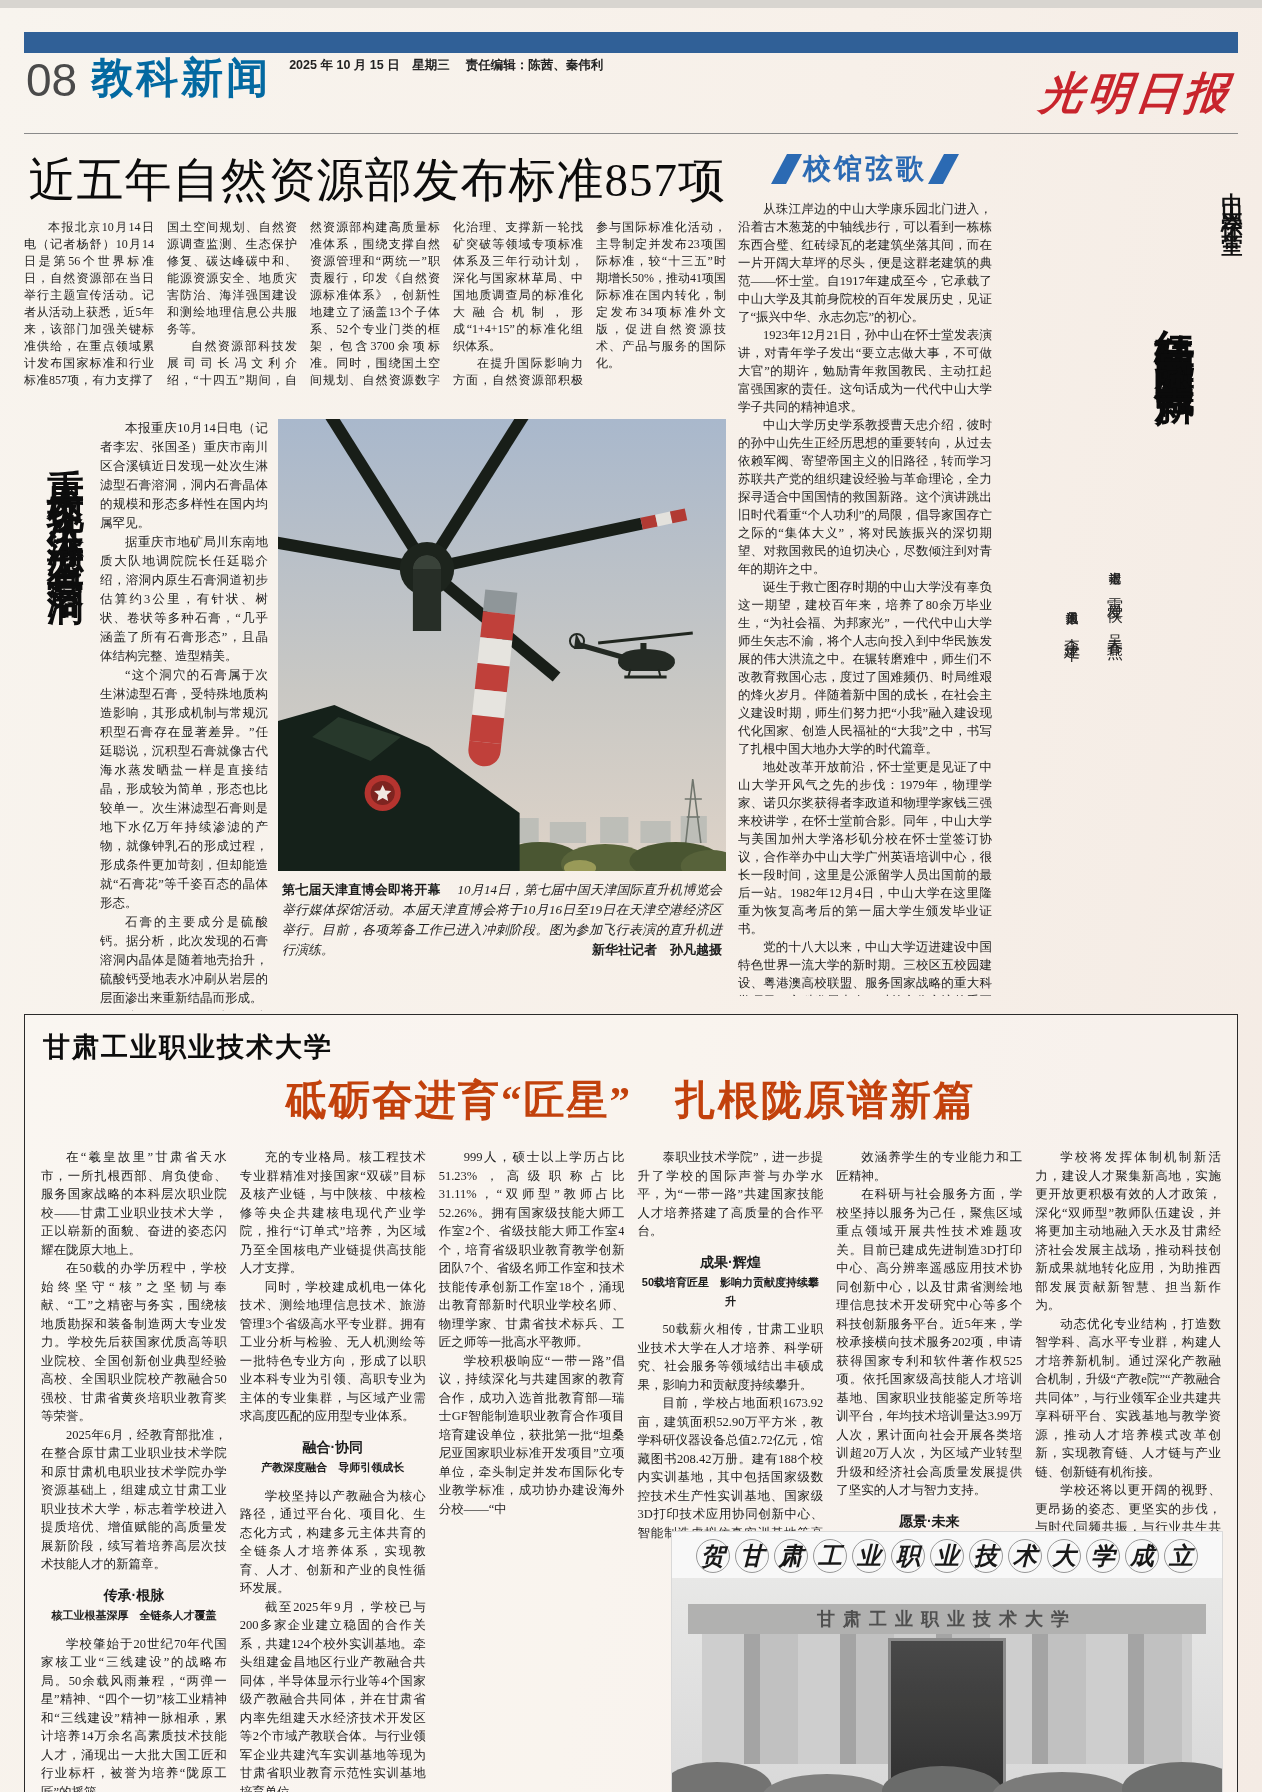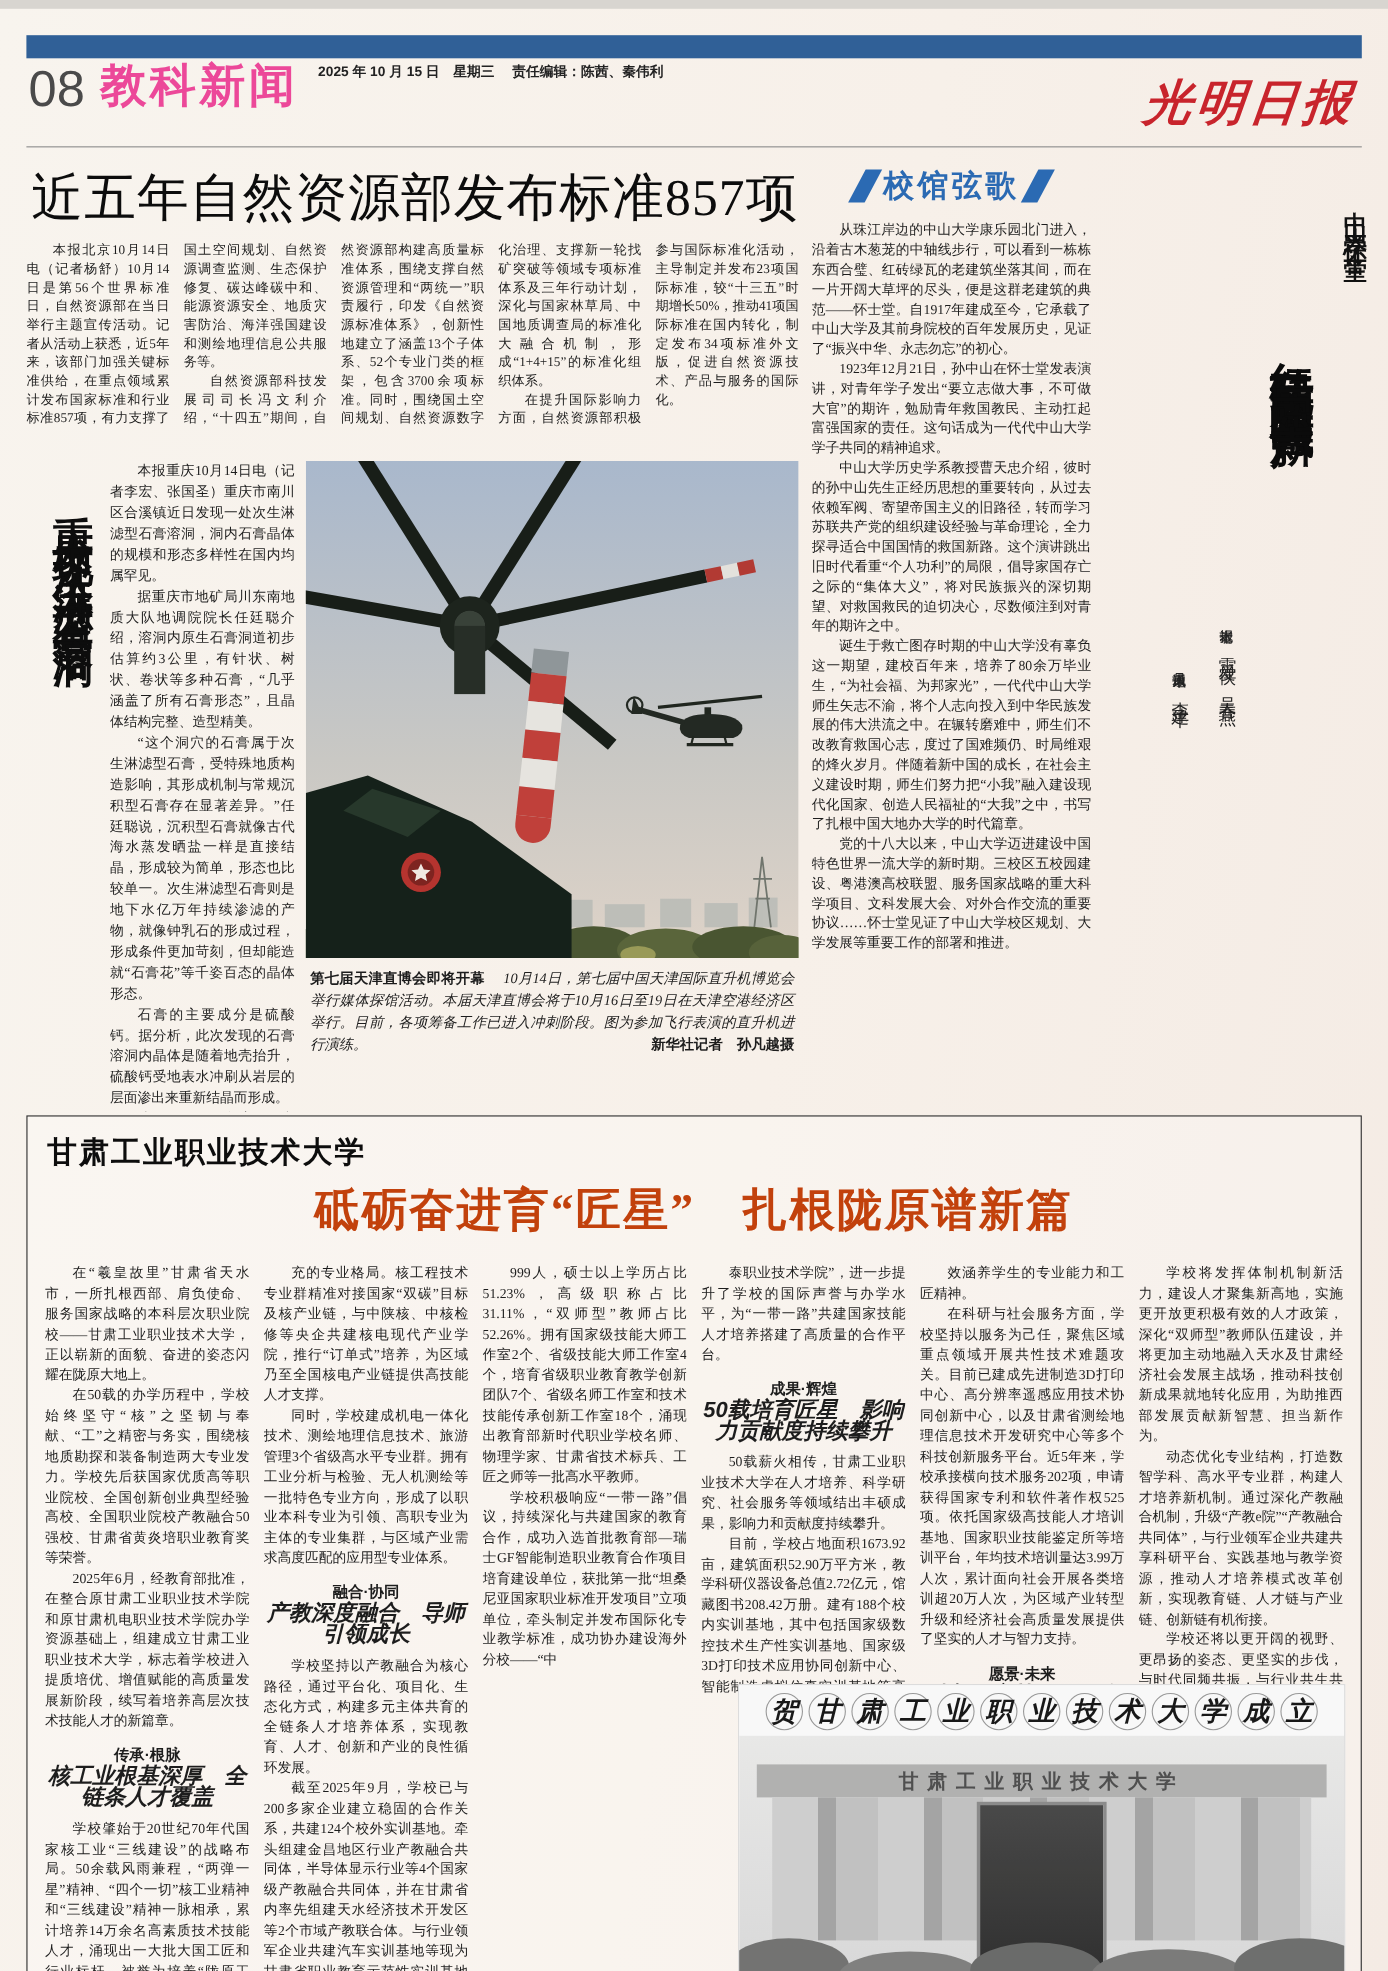--- a/index.html
+++ b/index.html
@@ -7,21 +7,21 @@
   body{
     font-family:"Liberation Serif","DejaVu Serif",serif;
     color:#1d1d1d;
     background:linear-gradient(100deg,#f8f4ee 0%,#f7f0e9 55%,#f4ebe4 100%);
     position:relative; width:1262px; height:1792px; overflow:hidden;
   }
   .topstrip{height:8px;background:#d8d5d0;}
   .bluebar{height:21px;background:#306097;margin:24px 24px 0 24px;}
   header{display:flex;padding:4px 26px 6px 26px;height:78px;position:relative;}
   .pageno{font-family:"Liberation Sans","DejaVu Sans",sans-serif;font-size:46px;font-weight:400;color:#4a4a4a;margin-right:14px;line-height:1;}
-  .section-title{font-family:"Liberation Sans","DejaVu Sans",sans-serif;font-size:42px;font-weight:900;color:#ec4899;letter-spacing:3px;line-height:1;}
+  .section-title{font-family:"Liberation Sans","DejaVu Sans",sans-serif;font-size:42px;font-weight:900;color:#0369a1;letter-spacing:3px;line-height:1;}
   .dateline{font-family:"Liberation Sans","DejaVu Sans",sans-serif;font-size:12.5px;font-weight:700;color:#222;margin-left:18px;margin-bottom:2px;white-space:nowrap;}
   .masthead{position:absolute;right:30px;bottom:8px;font-size:44px;font-weight:900;color:#c8242c;font-style:italic;letter-spacing:4px;transform:skewX(-6deg);}
   .hrule{height:1px;background:#8a8a8a;margin:2px 24px 0 24px;}
 
   main{display:flex;padding:6px 24px 0 24px;gap:12px;height:864px;}
   .col-left{width:702px;flex:none;}
   .std-headline{font-size:47px;font-weight:400;line-height:1.05;text-align:right;margin:16px 0 14px 0;letter-spacing:1px;color:#0c0c0c;}
   .std-body{height:184px;column-count:5;column-gap:13px;column-fill:auto;overflow:hidden;font-size:12px;line-height:17px;text-align:justify;}
   .lower-row{display:flex;gap:10px;margin-top:16px;height:600px;}
   .vhead{writing-mode:vertical-rl;font-size:37px;font-weight:900;letter-spacing:10px;width:66px;flex:none;padding-top:20px;color:#0d0d0d;}
@@ -50,21 +50,21 @@
   .para{text-indent:2em;margin:0;}
 
   .feature{position:relative;margin:16px 24px 0 24px;border:1.5px solid #2b2b2b;height:800px;padding:12px 16px;background:rgba(255,255,255,0.25);}
   .kicker{font-family:"Liberation Sans","DejaVu Sans",sans-serif;font-size:27px;font-weight:900;color:#0d0d0d;margin:2px 0 8px 2px;letter-spacing:2px;}
   .ft-headline{font-size:41px;font-weight:900;text-align:center;letter-spacing:2px;margin:4px 0 20px 0;color:#c2410c;}
   .ft-cols{display:flex;gap:13px;}
   .fcol{flex:1;font-size:12.5px;line-height:18.5px;text-align:justify;height:648px;overflow:hidden;}
   .fcol:nth-child(n+4){height:392px;}
   .blk-p{text-indent:2em;}
   .blk-h1{font-family:"Liberation Sans","DejaVu Sans",sans-serif;text-align:center;font-weight:700;font-size:14px;margin:12px 0 2px 0;text-indent:0;}
-  .blk-h2{font-family:"Liberation Sans","DejaVu Sans",sans-serif;text-align:center;font-weight:700;font-size:20px;margin:0 0 10px 0;text-indent:0;font-style:italic;}
+  .blk-h2{font-family:"Liberation Sans","DejaVu Sans",sans-serif;text-align:center;font-weight:700;font-size:11px;margin:0 0 10px 0;text-indent:0;}
 
   .photo2{position:absolute;right:14px;bottom:12px;width:552px;height:270px;background:#fff;filter:grayscale(0.92) contrast(0.96);overflow:hidden;border:1px solid #ddd;}
   .banner{display:flex;justify-content:center;gap:5px;padding:7px 0 5px 0;background:#fdfdfd;}
   .bchar{width:34px;height:34px;border:1.5px solid #9a9a9a;border-radius:50%;display:flex;align-items:center;justify-content:center;font-size:24px;font-weight:900;font-style:italic;color:#141414;flex:none;}
   .bldg{position:relative;height:222px;background:linear-gradient(#ececea,#dcdcd8);}
   .beam{position:absolute;top:26px;left:16px;right:16px;height:30px;background:#b3b3af;display:flex;align-items:center;justify-content:center;}
   .sign{font-family:"Liberation Sans","DejaVu Sans",sans-serif;font-weight:700;font-size:18px;letter-spacing:8px;color:#4d4d4b;}
   .pillars{position:absolute;top:56px;left:30px;right:30px;height:130px;background:repeating-linear-gradient(90deg,#d2d2ce 0 42px,#a6a6a2 42px 58px,#c4c4c0 58px 96px);}
   .cpanel{position:absolute;top:60px;left:50%;transform:translateX(-50%);width:118px;height:152px;background:linear-gradient(#474745,#2e2e2c);border:3px solid #8c8c88;}
   .trees{position:absolute;bottom:-14px;left:0;right:0;height:64px;}
@@ -223,20 +223,21 @@
     <div class="badge">
       <i class="slash"></i>
       <span class="badge-text">校馆弦歌</span>
       <i class="slash"></i>
     </div>
     <div class="xg-body">
         <p class="para">从珠江岸边的中山大学康乐园北门进入，沿着古木葱茏的中轴线步行，可以看到一栋栋东西合璧、红砖绿瓦的老建筑坐落其间，而在一片开阔大草坪的尽头，便是这群老建筑的典范——怀士堂。自1917年建成至今，它承载了中山大学及其前身院校的百年发展历史，见证了“振兴中华、永志勿忘”的初心。</p>
         <p class="para">1923年12月21日，孙中山在怀士堂发表演讲，对青年学子发出“要立志做大事，不可做大官”的期许，勉励青年救国教民、主动扛起富强国家的责任。这句话成为一代代中山大学学子共同的精神追求。</p>
         <p class="para">中山大学历史学系教授曹天忠介绍，彼时的孙中山先生正经历思想的重要转向，从过去依赖军阀、寄望帝国主义的旧路径，转而学习苏联共产党的组织建设经验与革命理论，全力探寻适合中国国情的救国新路。这个演讲跳出旧时代看重“个人功利”的局限，倡导家国存亡之际的“集体大义”，将对民族振兴的深切期望、对救国救民的迫切决心，尽数倾注到对青年的期许之中。</p>
         <p class="para">诞生于救亡图存时期的中山大学没有辜负这一期望，建校百年来，培养了80余万毕业生，“为社会福、为邦家光”，一代代中山大学师生矢志不渝，将个人志向投入到中华民族发展的伟大洪流之中。在辗转磨难中，师生们不改教育救国心志，度过了国难频仍、时局维艰的烽火岁月。伴随着新中国的成长，在社会主义建设时期，师生们努力把“小我”融入建设现代化国家、创造人民福祉的“大我”之中，书写了扎根中国大地办大学的时代篇章。</p>
+        <p class="para">地处改革开放前沿，怀士堂更是见证了中山大学开风气之先的步伐：1979年，物理学家、诺贝尔奖获得者李政道和物理学家钱三强来校讲学，在怀士堂前合影。同年，中山大学与美国加州大学洛杉矶分校在怀士堂签订协议，合作举办中山大学广州英语培训中心，很长一段时间，这里是公派留学人员出国前的最后一站。1982年12月4日，中山大学在这里隆重为恢复高考后的第一届大学生颁发毕业证书。</p>
         <p class="para">党的十八大以来，中山大学迈进建设中国特色世界一流大学的新时期。三校区五校园建设、粤港澳高校联盟、服务国家战略的重大科学项目、文科发展大会、对外合作交流的重要协议……怀士堂见证了中山大学校区规划、大学发展等重要工作的部署和推进。</p>
       </div>
   </div>
 
   <div class="col-right">
     <div class="vt-small">中山大学怀士堂：</div>
     <div class="vt-big">红砖绿瓦间的历史回响与时代新声</div>
     <div class="byl byl-a">
       <span>本报记者　</span><span class="nm">雷爱侠　吴春燕</span>
     </div>

